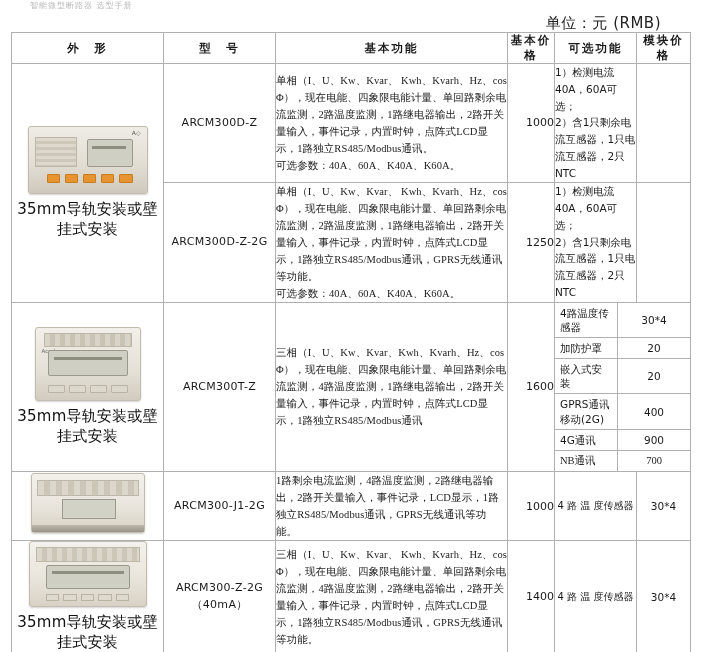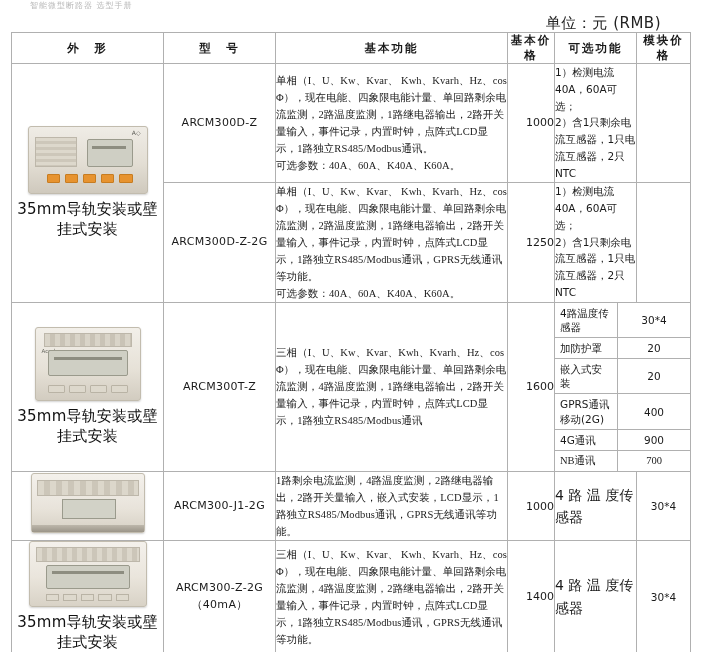--- a/index.html
+++ b/index.html
@@ -85,24 +85,24 @@
     text-align: right;
     font-size: 11px;
   }
   .opt {
     font-size: 10.5px;
     line-height: 1.6;
     padding: 7px 5px 7px 6px;
     text-align: left;
   }
   .opt-center {
-    font-size: 14px;
+    font-size: 10px;
     line-height: 1.6;
     padding: 6px 5px;
-    text-align: left;
+    text-align: center;
   }
   .modprice {
     text-align: center;
     font-size: 10.5px;
   }
   
   table.sub {
     width: 100%;
     border-collapse: collapse;
     table-layout: fixed;
@@ -358,21 +358,21 @@
       <tr>
         <td class="cell-img">
           <div class="dev dev3">
             <div class="strip"></div>
             <div class="screen"></div>
             <div class="dinrail"></div>
           </div>
           <div class="imgcap"></div>
         </td>
         <td class="model">ARCM300-J1-2G</td>
-        <td class="func" style="white-space:pre-line">1路剩余电流监测，4路温度监测，2路继电器输出，2路开关量输入，嵌入式安装，LCD显示，1路独立RS485/Modbus通讯，GPRS无线通讯等功能。</td>
+        <td class="func" style="white-space:pre-line">1路剩余电流监测，4路温度监测，2路继电器输出，2路开关量输入，事件记录，LCD显示，1路独立RS485/Modbus通讯，GPRS无线通讯等功能。</td>
         <td class="price">1000</td>
         <td class="opt-center" style="white-space:pre-line">4 路 温 度传感器</td>
         <td class="modprice">30*4</td>
       </tr>
 
       <tr>
         <td class="cell-img">
           <div class="dev dev4">
             <div class="strip"></div>
             <div class="screen"></div>

